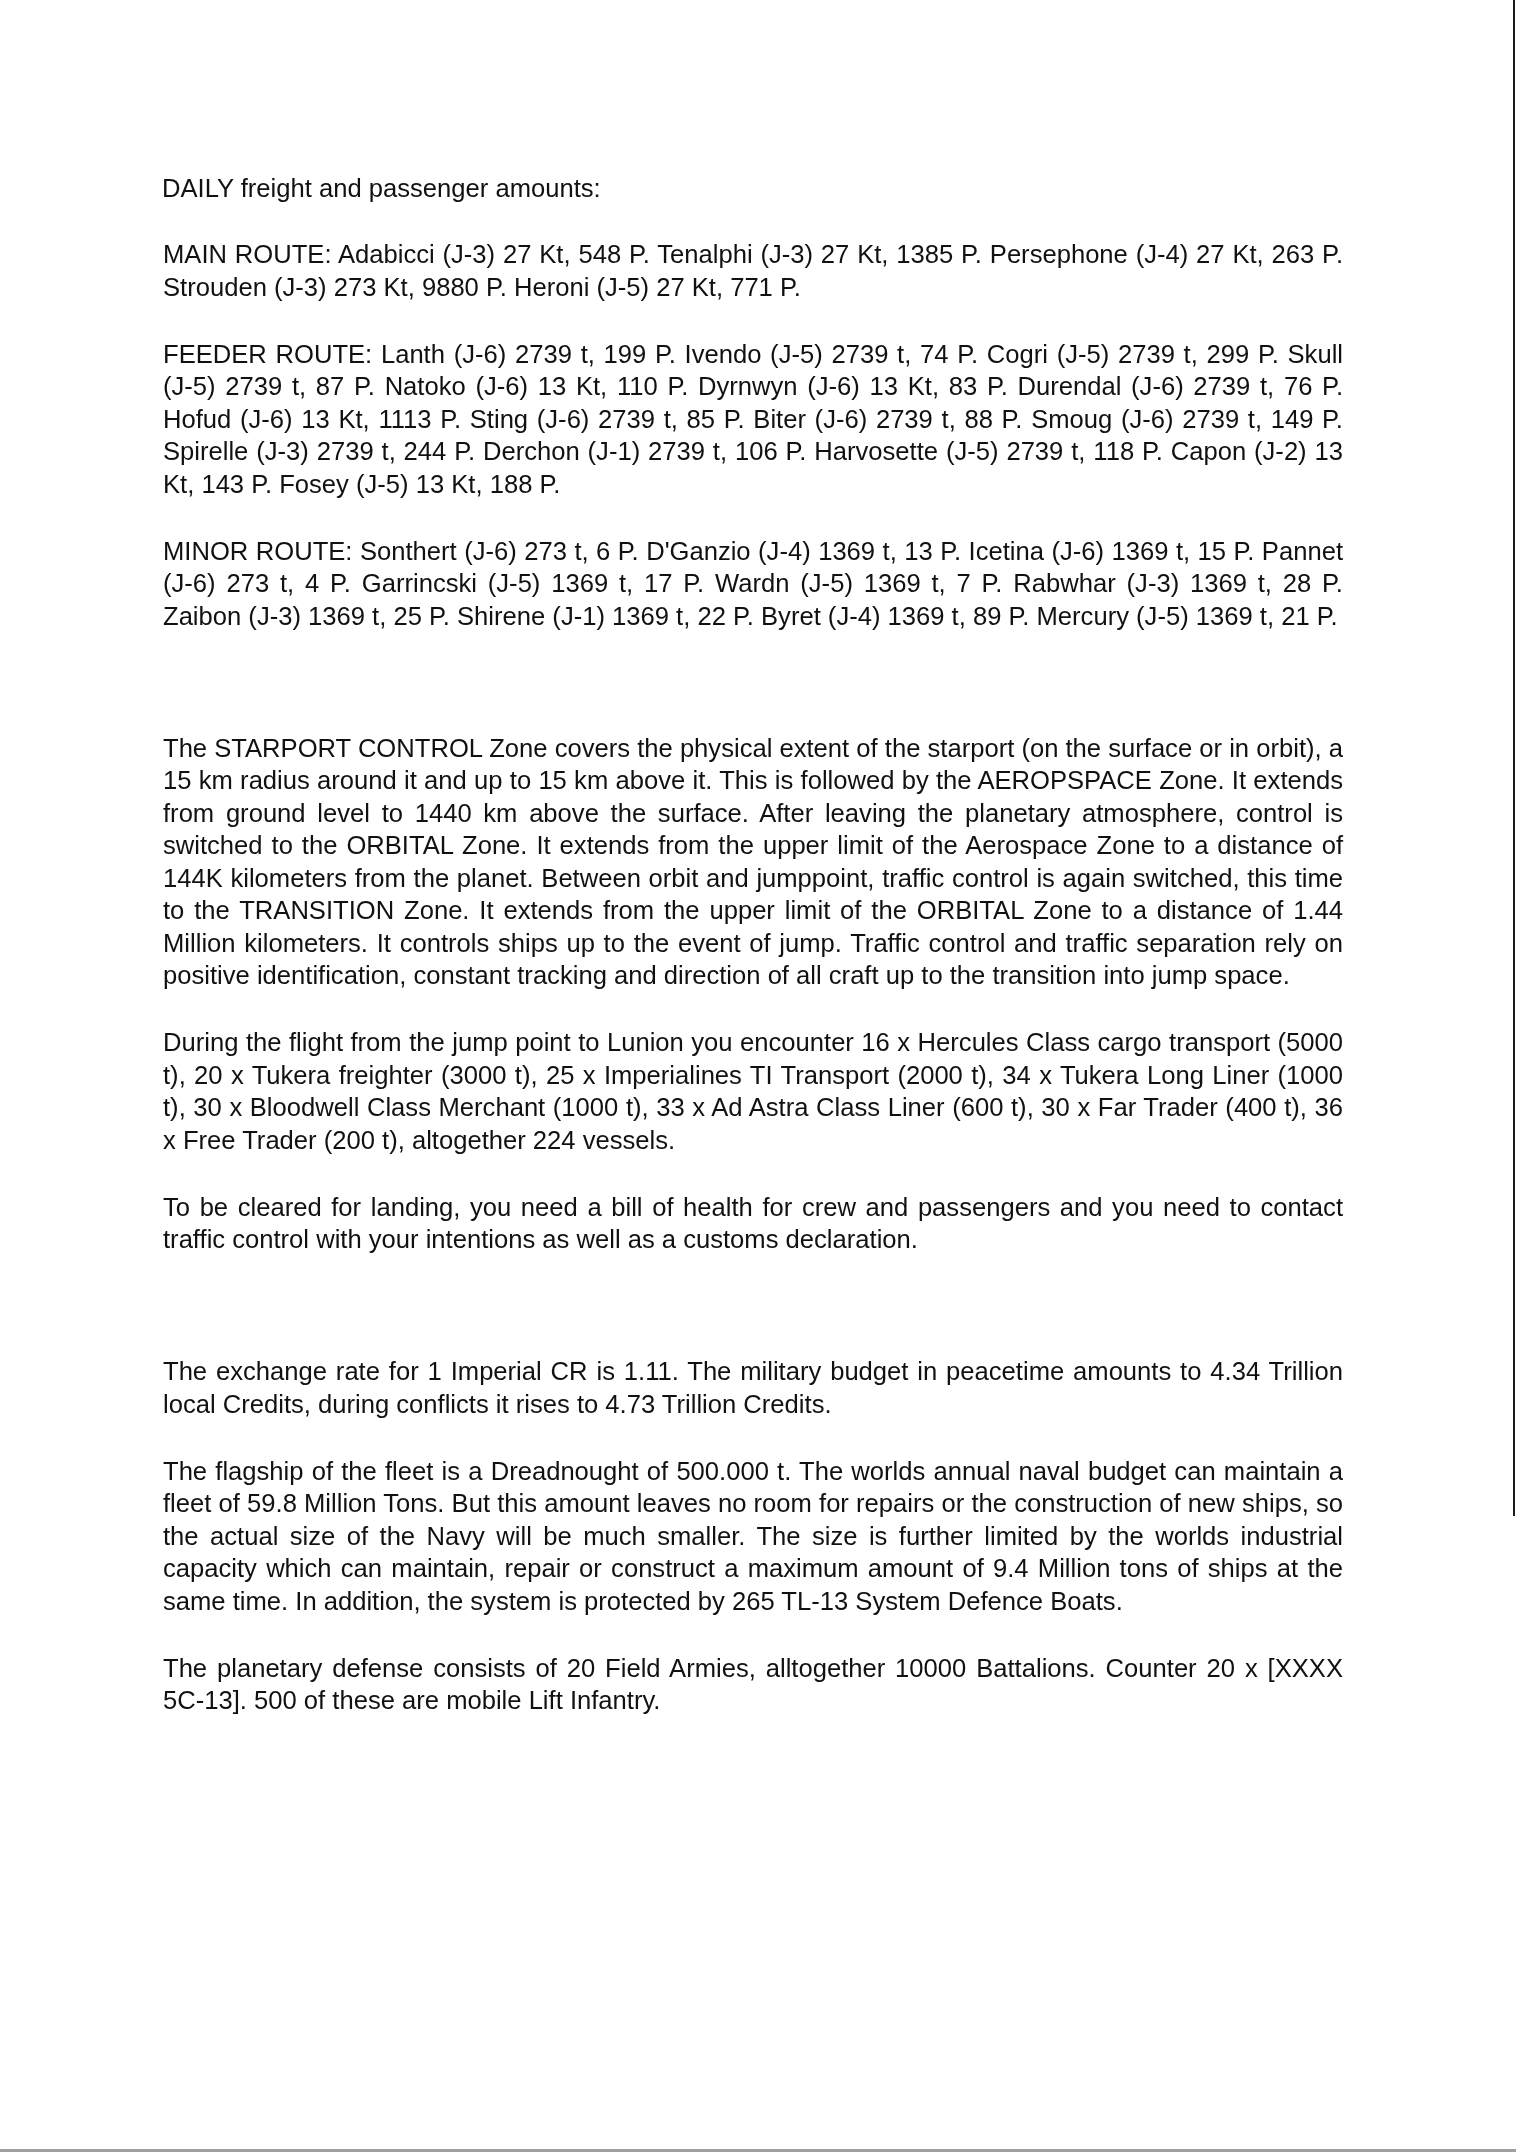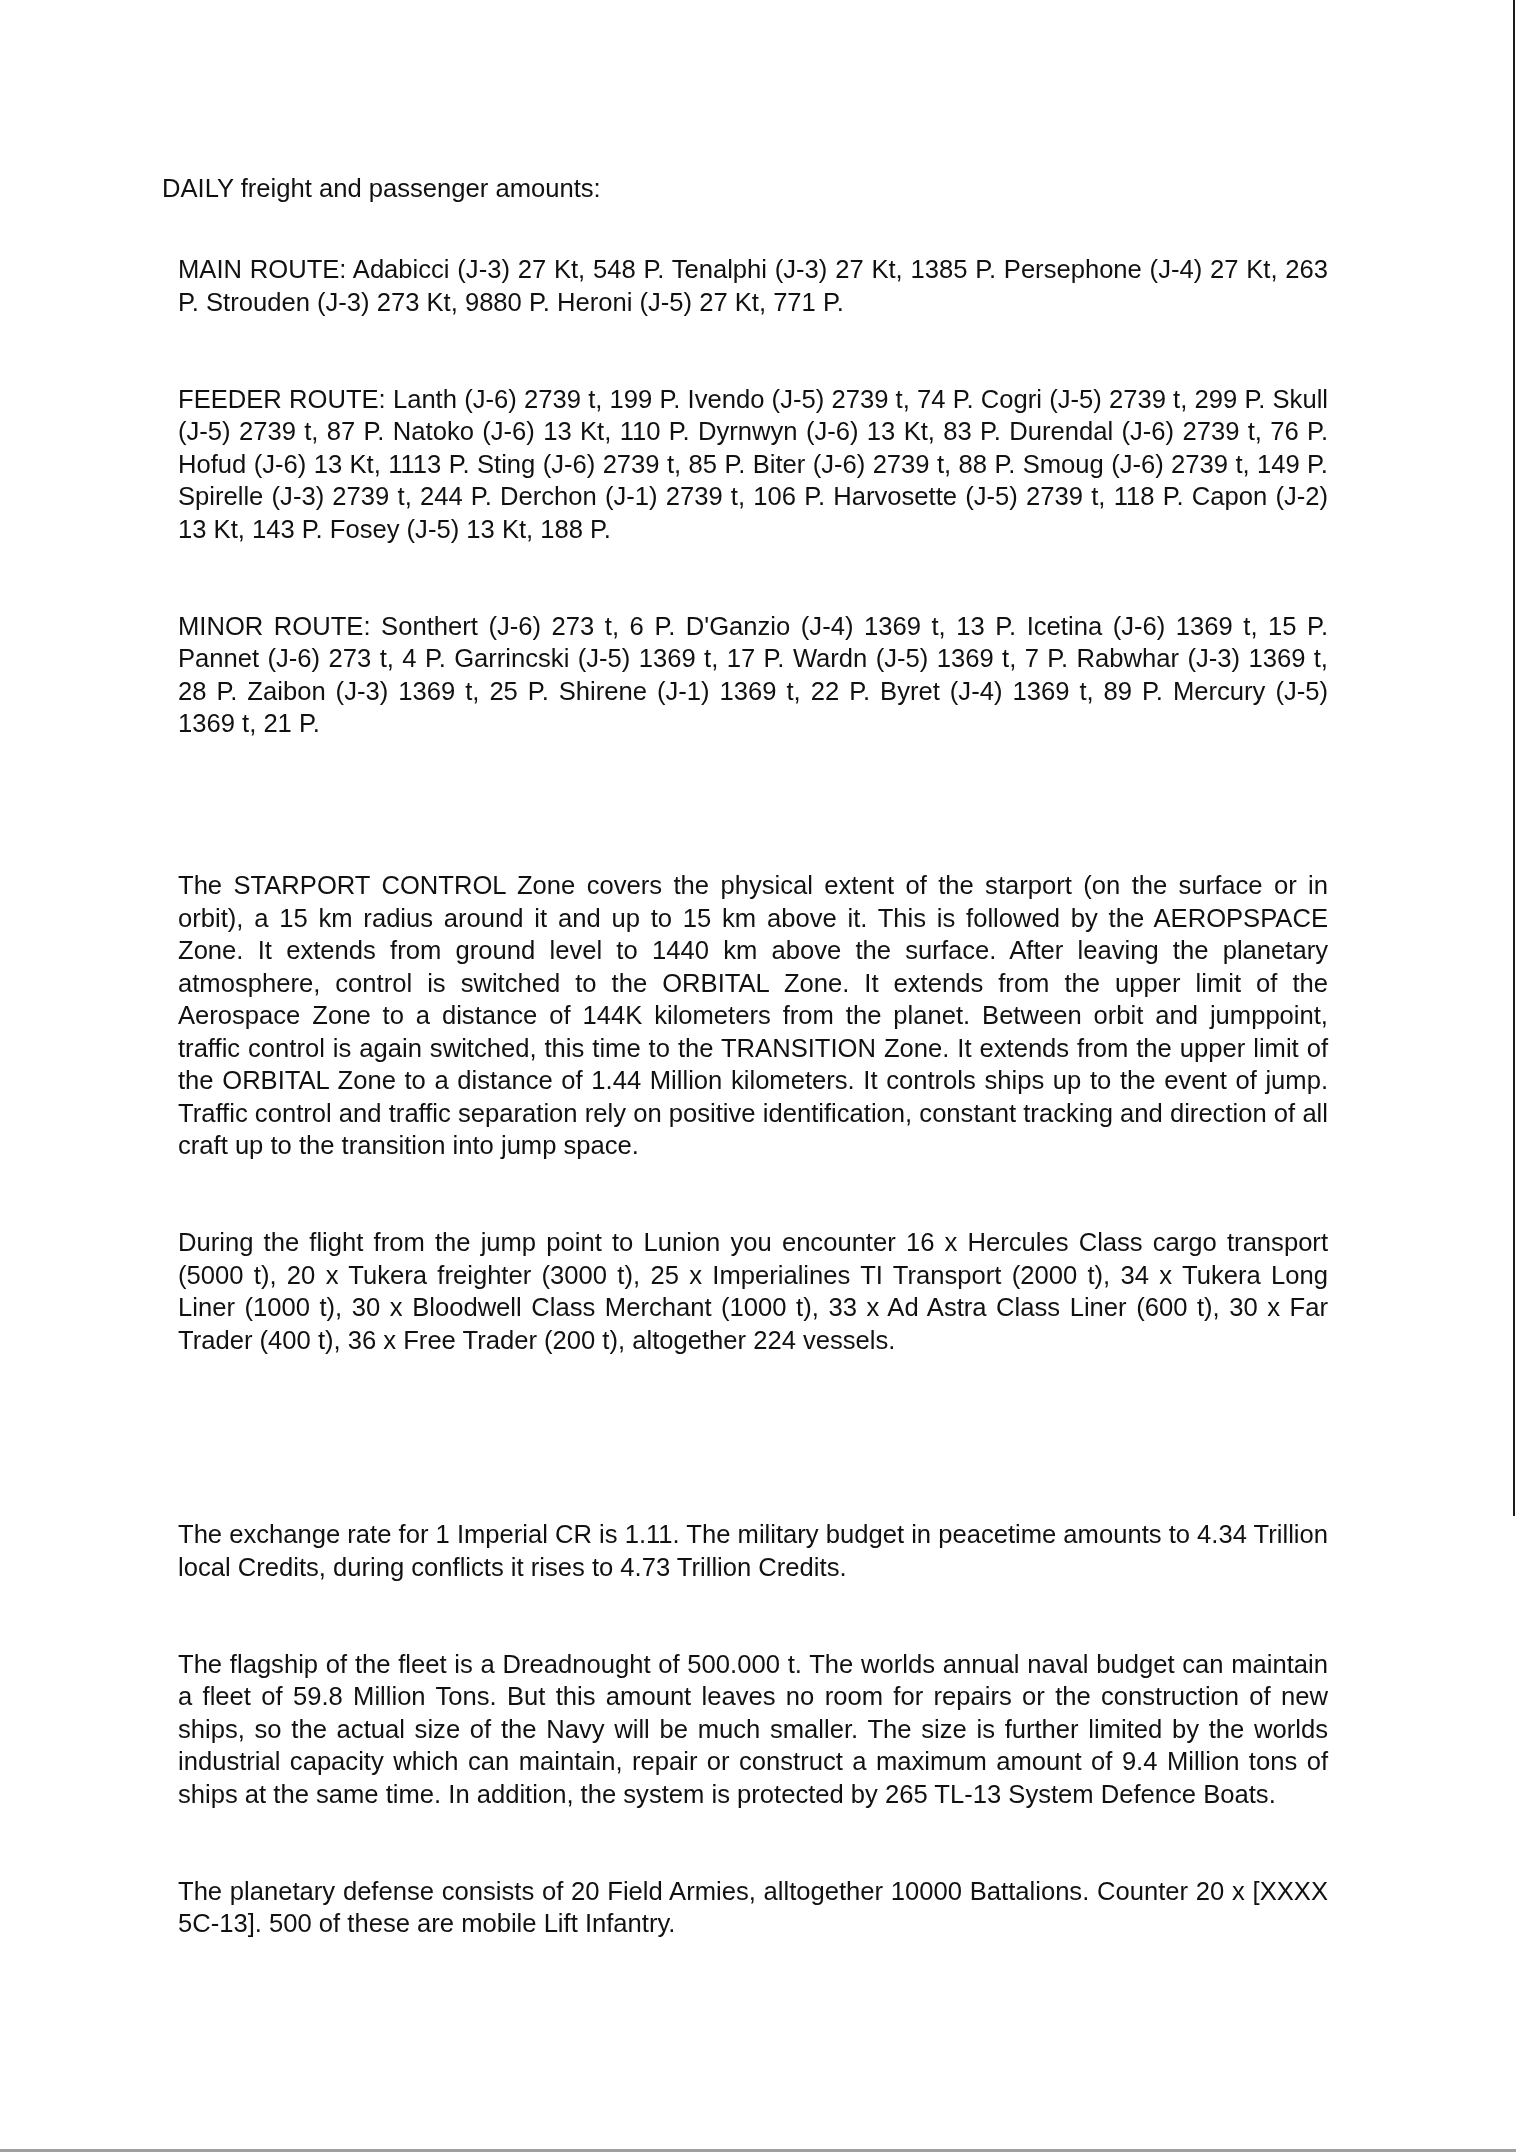--- a/index.html
+++ b/index.html
@@ -41,21 +41,21 @@
       color: #111111;
     }
     .heading {
       margin: 0;
       font-weight: normal;
       font-size: 25.6px;
       line-height: 32.5px;
       text-align: left;
     }
     p {
-      margin: 16px;
+      margin: 1px;
       text-align: justify;
       text-align-last: left;
     }
     .gap1 { height: 32.5px; }
     .gap2 { height: 65px; }
   </style>
 </head>
 <body>
 
 <div class="page">
@@ -72,20 +72,21 @@
     </section>
 
     <div class="gap2"></div>
 
     <section>
       <div class="gap1"></div>
       <p> The STARPORT CONTROL Zone covers the physical extent of the starport (on the surface or in orbit), a 15 km radius around it and up to 15 km above it. This is followed by the AEROPSPACE Zone. It extends from ground level to 1440 km above the surface. After leaving the planetary atmosphere, control is switched to the ORBITAL Zone. It extends from the upper limit of the Aerospace Zone to a distance of 144K kilometers from the planet. Between orbit and jumppoint, traffic control is again switched, this time to the TRANSITION Zone. It extends from the upper limit of the ORBITAL Zone to a distance of 1.44 Million kilometers. It controls ships up to the event of jump. Traffic control and traffic separation rely on positive identification, constant tracking and direction of all craft up to the transition into jump space.</p>
       <div class="gap1"></div>
       <p> During the flight from the jump point to Lunion you encounter 16 x Hercules Class cargo transport (5000 t),  20 x Tukera freighter (3000 t),  25 x Imperialines TI Transport (2000 t),  34 x Tukera Long Liner (1000 t),  30 x Bloodwell Class Merchant (1000 t),  33 x Ad Astra Class Liner (600 t),  30 x Far Trader (400 t),  36 x Free Trader (200 t), altogether 224 vessels.</p>
       <div class="gap1"></div>
+      <p> To be cleared for landing, you need a bill of health for crew and passengers and you need to contact traffic control with your intentions as well as a customs declaration.</p>
     </section>
 
     <div class="gap2"></div>
 
     <section>
       <div class="gap1"></div>
       <p> The exchange rate for 1 Imperial CR is 1.11. The military budget in peacetime amounts to 4.34 Trillion local Credits, during conflicts it rises to 4.73 Trillion Credits.</p>
       <div class="gap1"></div>
       <p> The flagship of the fleet is a Dreadnought of 500.000 t. The worlds annual naval budget can maintain a fleet of 59.8 Million Tons. But this amount leaves no room for repairs or the construction of new ships, so the actual size of the Navy will be much smaller. The size is further limited by the worlds industrial capacity which can maintain, repair or construct a maximum amount of 9.4 Million tons of ships at the same time. In addition, the system is protected by 265 TL-13 System Defence Boats.</p>
       <div class="gap1"></div>

